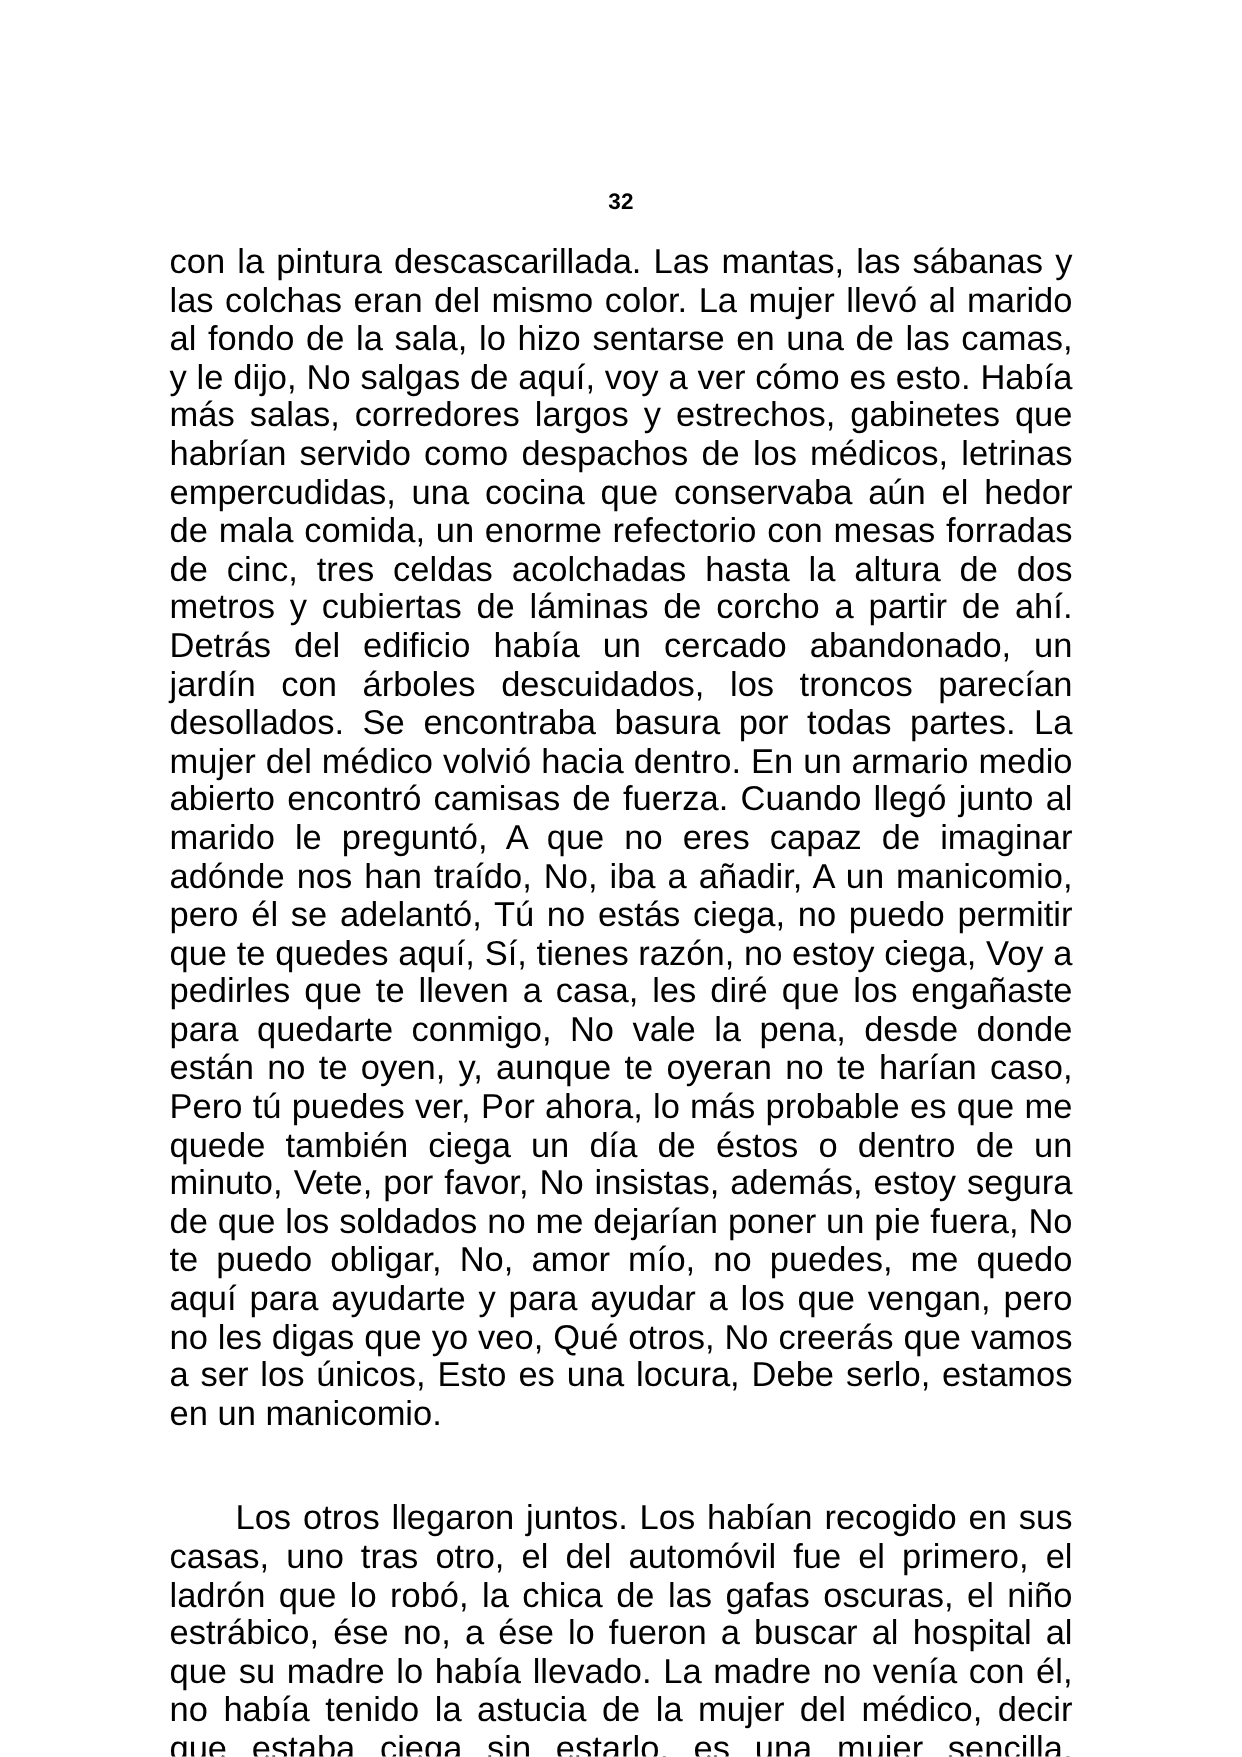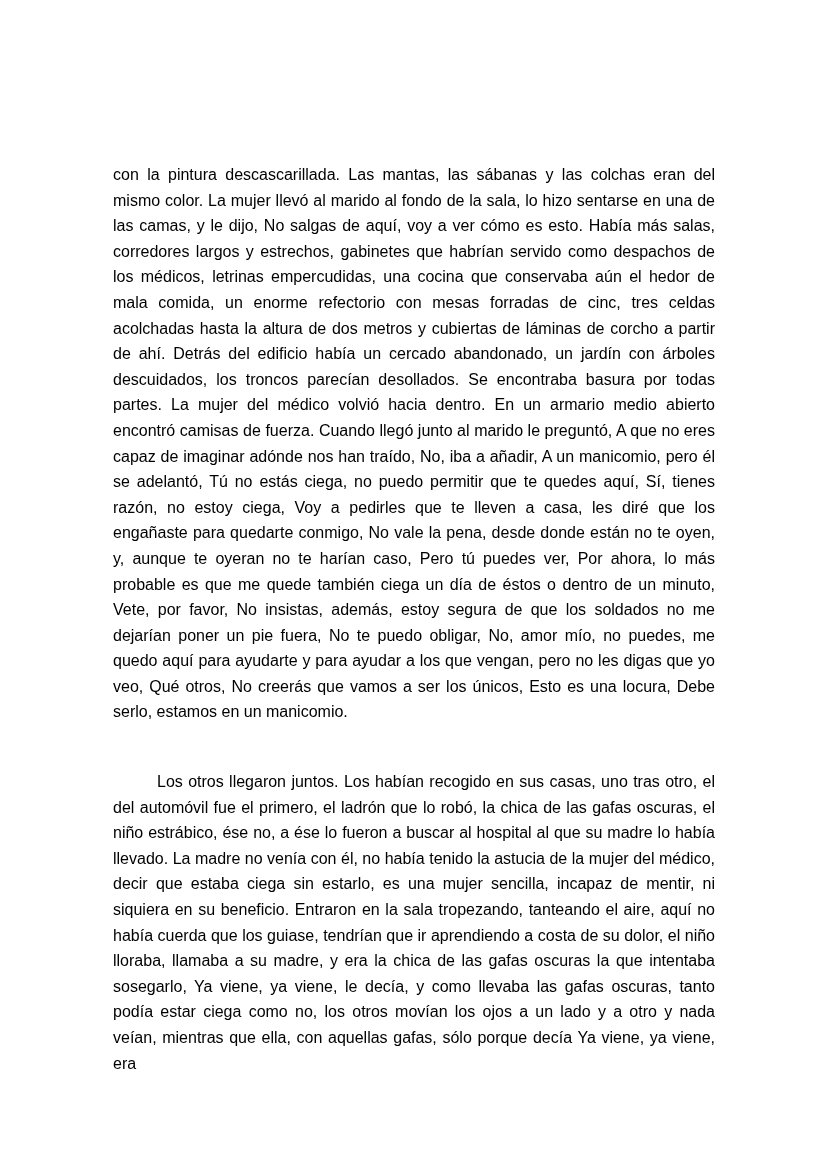--- a/index.html
+++ b/index.html
@@ -32,30 +32,31 @@
   .text-body {
     position: absolute;
     top: 162px;
     left: 113px;
     width: 602px;
   }
   .para {
     margin: 0;
     text-align: justify;
     text-justify: inter-word;
-    font-size: 16px;
+    font-size: 23px;
     line-height: 25.6px;
     hyphens: none;
   }
   .para + .para {
     text-indent: 44px;
     margin-top: 44px;
   }
 </style>
 </head>
 <body>
 
 <div class="page">
+  <div class="page-number">32</div>
   <div class="text-body">
     <p class="para">con la pintura descascarillada. Las mantas, las sábanas y las colchas eran del mismo color. La mujer llevó al marido al fondo de la sala, lo hizo sentarse en una de las camas, y le dijo, No salgas de aquí, voy a ver cómo es esto. Había más salas, corredores largos y estrechos, gabinetes que habrían servido como despachos de los médicos, letrinas empercudidas, una cocina que conservaba aún el hedor de mala comida, un enorme refectorio con mesas forradas de cinc, tres celdas acolchadas hasta la altura de dos metros y cubiertas de láminas de corcho a partir de ahí. Detrás del edificio había un cercado abandonado, un jardín con árboles descuidados, los troncos parecían desollados. Se encontraba basura por todas partes. La mujer del médico volvió hacia dentro. En un armario medio abierto encontró camisas de fuerza. Cuando llegó junto al marido le preguntó, A que no eres capaz de imaginar adónde nos han traído, No, iba a añadir, A un manicomio, pero él se adelantó, Tú no estás ciega, no puedo permitir que te quedes aquí, Sí, tienes razón, no estoy ciega, Voy a pedirles que te lleven a casa, les diré que los engañaste para quedarte conmigo, No vale la pena, desde donde están no te oyen, y, aunque te oyeran no te harían caso, Pero tú puedes ver, Por ahora, lo más probable es que me quede también ciega un día de éstos o dentro de un minuto, Vete, por favor, No insistas, además, estoy segura de que los soldados no me dejarían poner un pie fuera, No te puedo obligar, No, amor mío, no puedes, me quedo aquí para ayudarte y para ayudar a los que vengan, pero no les digas que yo veo, Qué otros, No creerás que vamos a ser los únicos, Esto es una locura, Debe serlo, estamos en un manicomio.</p>
     <p class="para">Los otros llegaron juntos. Los habían recogido en sus casas, uno tras otro, el del automóvil fue el primero, el ladrón que lo robó, la chica de las gafas oscuras, el niño estrábico, ése no, a ése lo fueron a buscar al hospital al que su madre lo había llevado. La madre no venía con él, no había tenido la astucia de la mujer del médico, decir que estaba ciega sin estarlo, es una mujer sencilla, incapaz de mentir, ni siquiera en su beneficio. Entraron en la sala tropezando, tanteando el aire, aquí no había cuerda que los guiase, tendrían que ir aprendiendo a costa de su dolor, el niño lloraba, llamaba a su madre, y era la chica de las gafas oscuras la que intentaba sosegarlo, Ya viene, ya viene, le decía, y como llevaba las gafas oscuras, tanto podía estar ciega como no, los otros movían los ojos a un lado y a otro y nada veían, mientras que ella, con aquellas gafas, sólo porque decía Ya viene, ya viene, era</p>
   </div>
 </div>
 
 </body></html>

